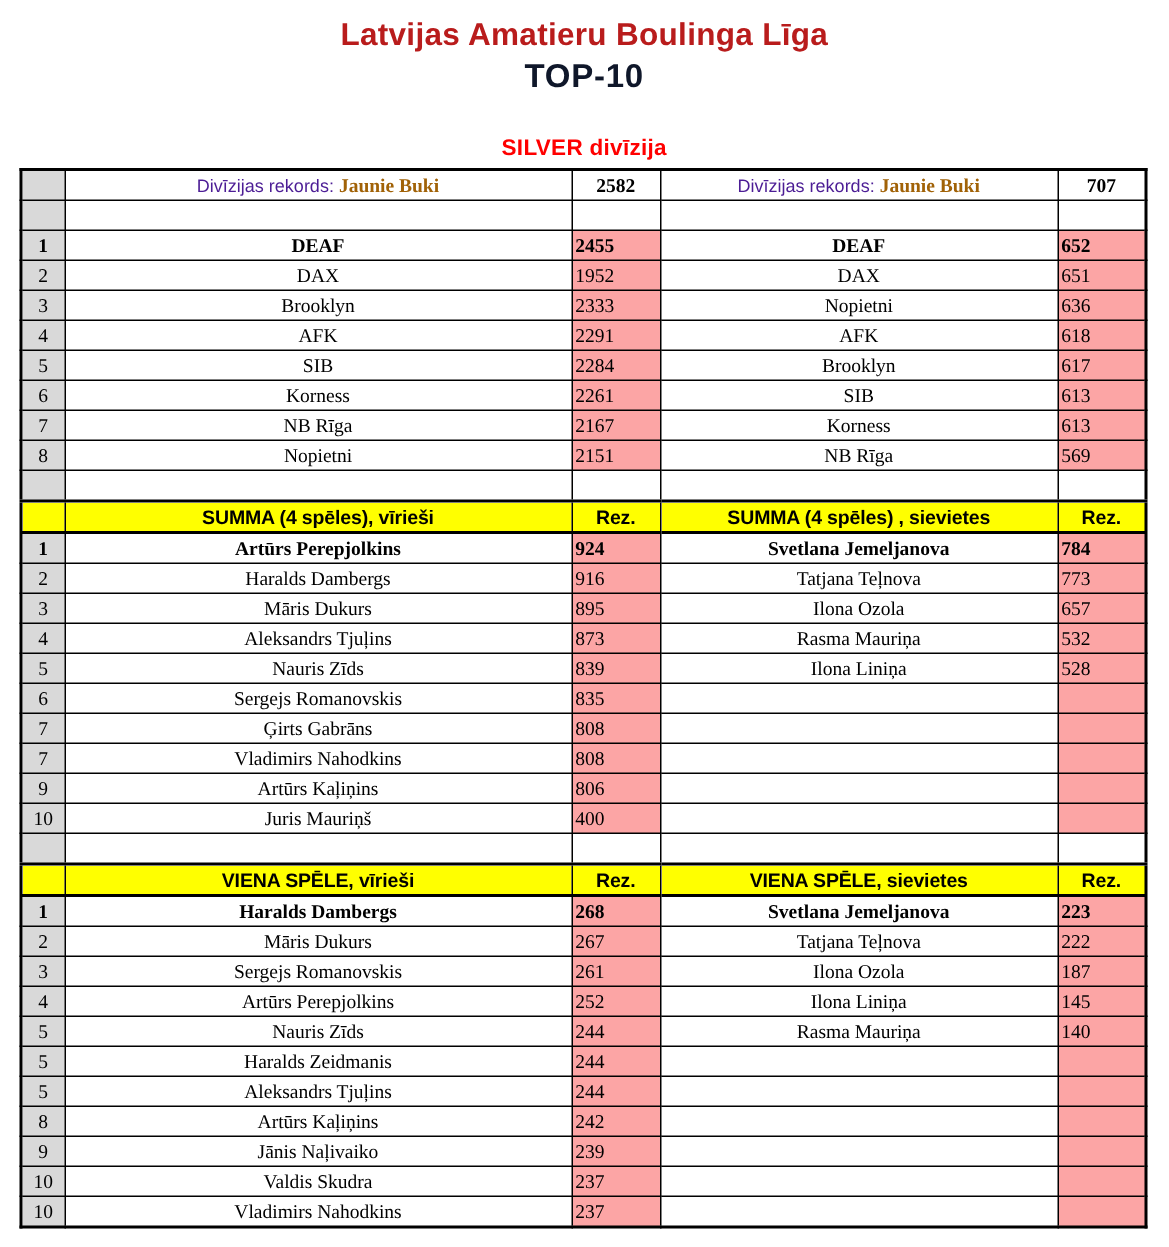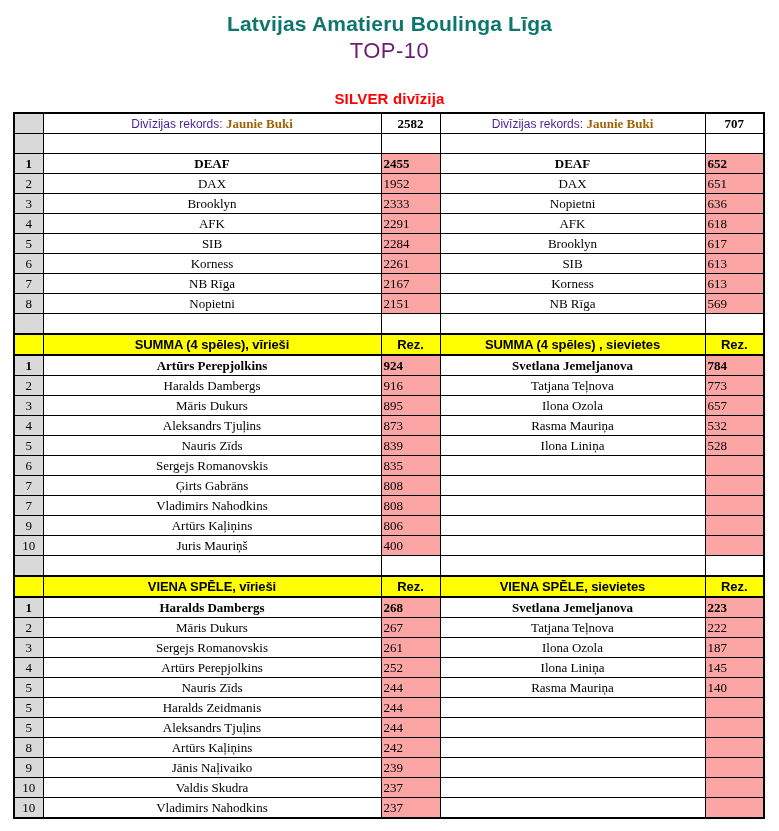--- a/index.html
+++ b/index.html
@@ -23,29 +23,29 @@
 
   
   .titles {
     text-align: center;
     padding-top: 12px;
   }
   .title-main {
     font-family: "Liberation Sans", "DejaVu Sans", sans-serif;
     font-size: 21px;
     font-weight: bold;
-    color: #0f766e;
+    color: #b91c1c;
     letter-spacing: 0.2px;
     line-height: 24px;
   }
   .title-sub {
     font-family: "Liberation Sans", "DejaVu Sans", sans-serif;
     font-size: 22px;
-    font-weight: normal;
-    color: #701a75;
+    font-weight: bold;
+    color: #0f172a;
     letter-spacing: 0.5px;
     line-height: 26px;
     margin-top: 2px;
   }
   .title-div {
     font-family: "Liberation Sans", "DejaVu Sans", sans-serif;
     font-size: 15px;
     font-weight: bold;
     color: #ff0000;
     letter-spacing: 0.2px;

